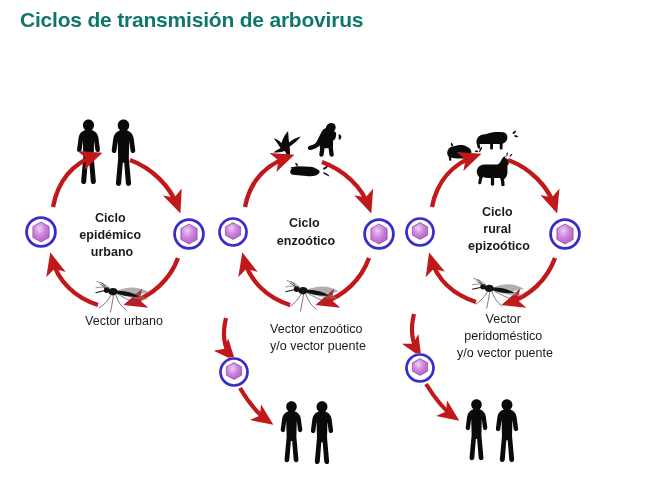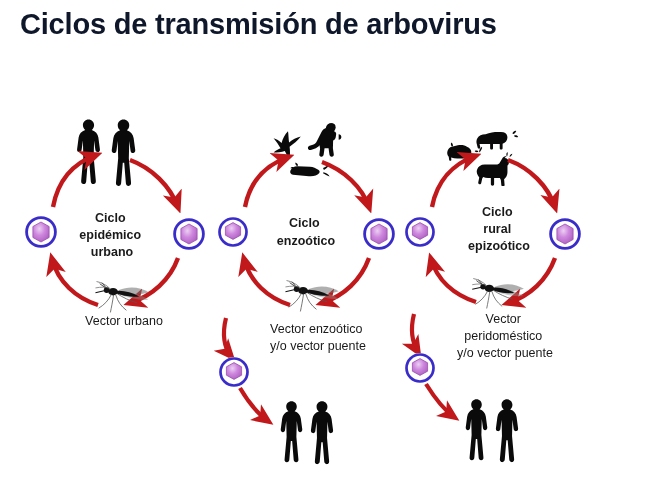--- a/index.html
+++ b/index.html
@@ -18,23 +18,23 @@
     position: absolute;
     left: 0; top: 0;
     width: 660px;
     height: 494px;
     background: #ffffff;
   }
   #title {
     position: absolute;
     left: 20px;
     top: 8px;
-    font-size: 29px;
+    font-size: 21px;
     font-weight: bold;
-    color: #0f172a;
+    color: #0f766e;
     letter-spacing: -0.2px;
     white-space: nowrap;
   }
   #diagram {
     position: absolute;
     left: 0;
     top: 0;
     width: 660px;
     height: 494px;
   }

